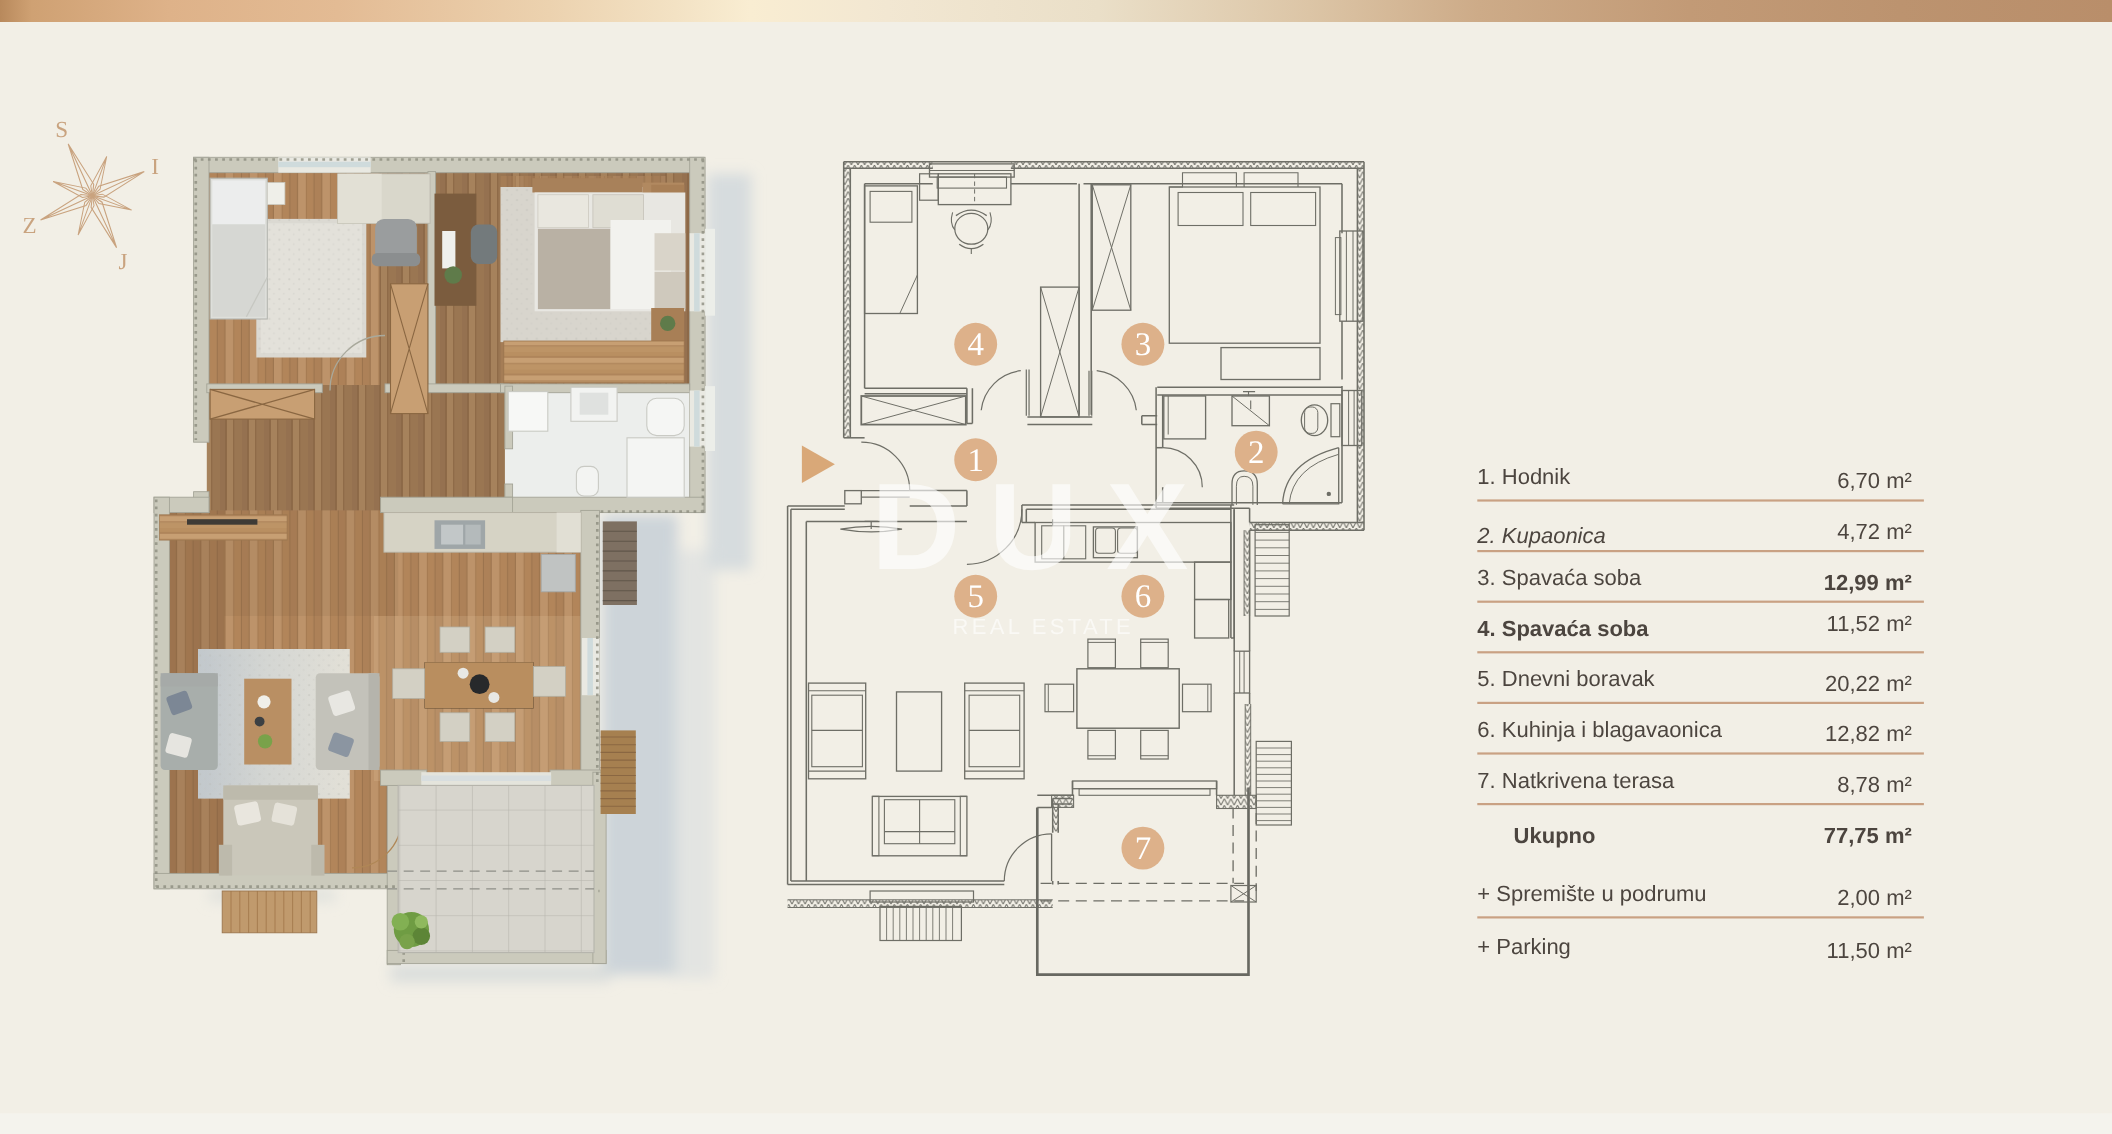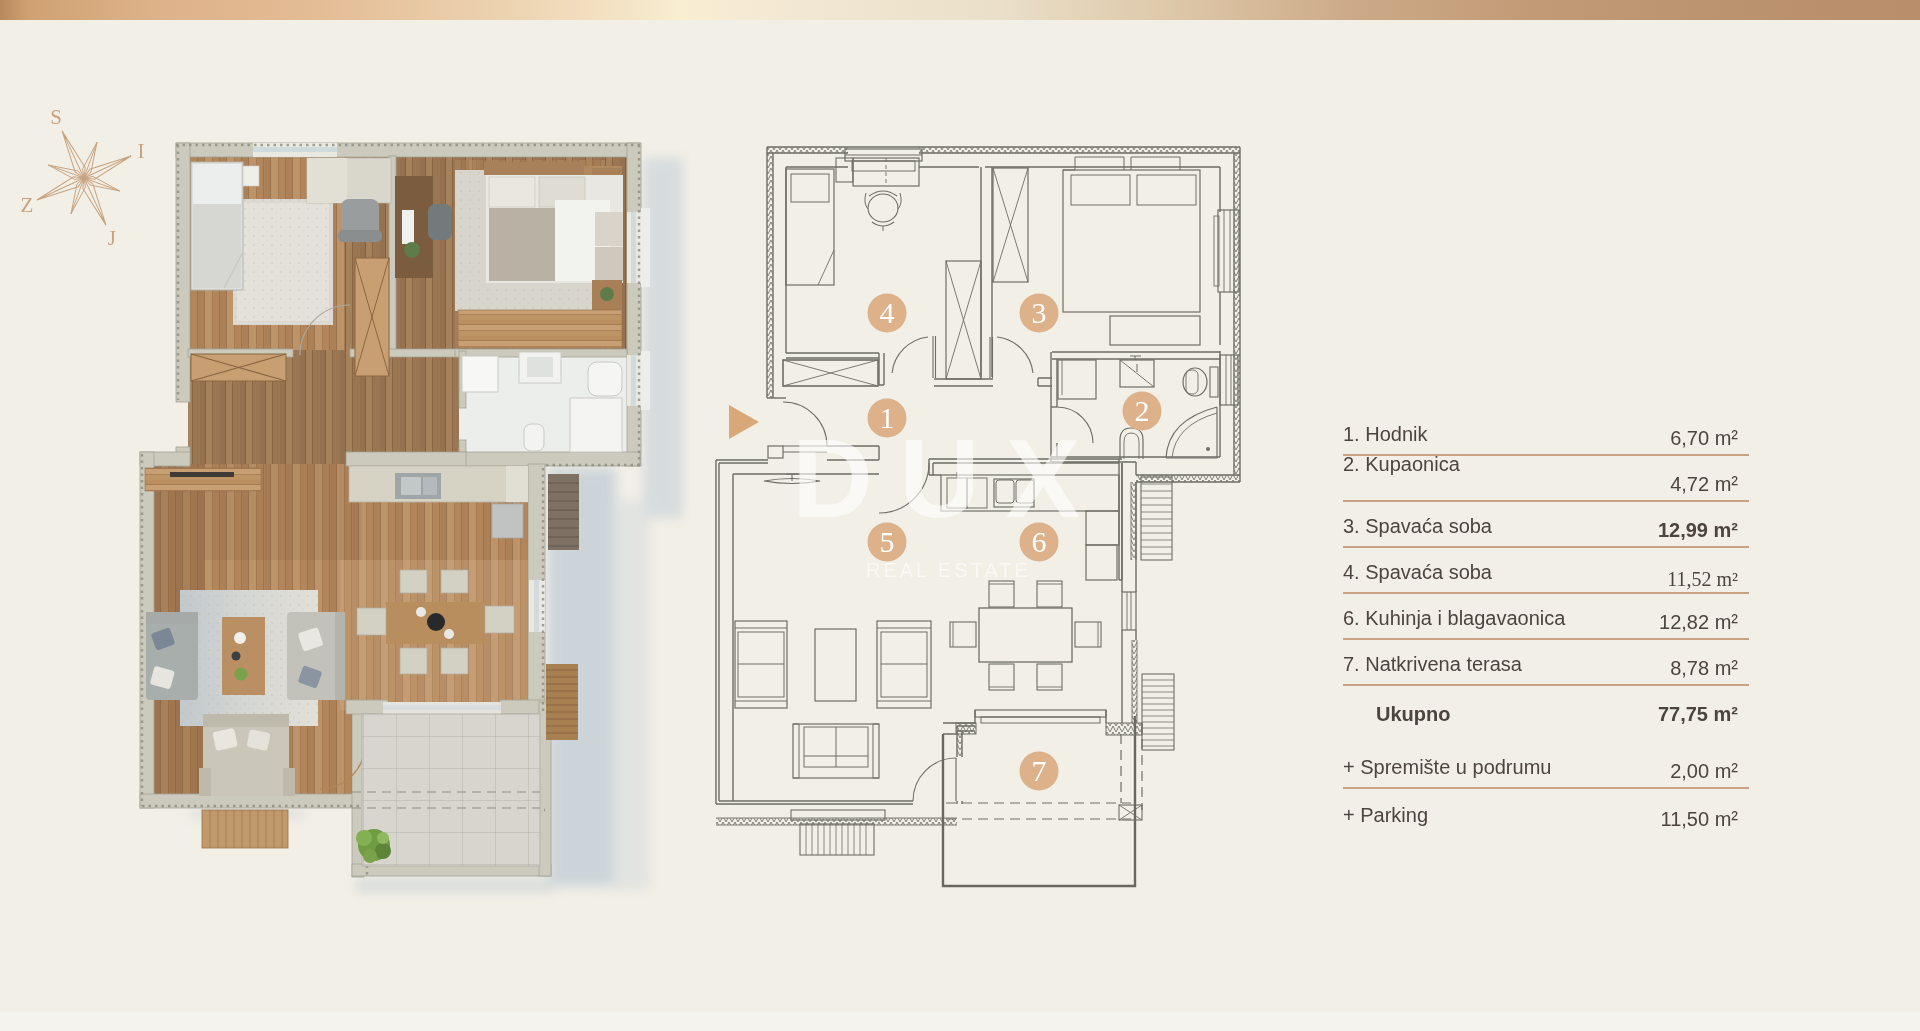--- a/index.html
+++ b/index.html
@@ -569,30 +569,34 @@
 <div class="abs" style="left:792px;top:423px;color:rgba(255,255,255,0.62);font-size:112px;font-weight:bold;letter-spacing:26px;line-height:1;">DUX</div>
 <div class="abs" style="left:866px;top:559px;color:rgba(255,255,255,0.6);font-size:20px;letter-spacing:3px;">REAL ESTATE</div>
 
 <div class="abs" style="left:1343px;top:414px;width:406px;color:#4c453f;font-size:20px;">
 
 <div style="height:40px;position:relative;">
       <span style="position:absolute;left:0;bottom:8px;">1. Hodnik</span>
       <span style="position:absolute;right:11px;bottom:4px;">6,70 m²</span>
     </div>
   <div style="border-top:2px solid #c9a183;height:44px;position:relative;">
-      <span style="position:absolute;left:0;bottom:24px;">2. Kupaonica</span>
+      <span style="position:absolute;left:0;bottom:0;font-style:italic;">2. Kupaonica</span>
       <span style="position:absolute;right:11px;bottom:4px;">4,72 m²</span>
     </div>
   <div style="border-top:2px solid #c9a183;height:44px;position:relative;">
       <span style="position:absolute;left:0;bottom:8px;">3. Spavaća soba</span>
       <span style="position:absolute;right:11px;bottom:4px;font-weight:bold;">12,99 m²</span>
     </div>
   <div style="border-top:2px solid #c9a183;height:44px;position:relative;">
-      <span style="position:absolute;left:0;bottom:8px;">4. Spavaća soba</span>
-      <span style="position:absolute;right:11px;bottom:1px;font-family:Liberation Serif, serif;">11,52 m²</span>
+      <span style="position:absolute;left:0;bottom:8px;font-weight:bold;">4. Spavaća soba</span>
+      <span style="position:absolute;right:11px;bottom:12px;">11,52 m²</span>
+    </div>
+  <div style="border-top:2px solid #c9a183;height:44px;position:relative;">
+      <span style="position:absolute;left:0;bottom:8px;">5. Dnevni boravak</span>
+      <span style="position:absolute;right:11px;bottom:4px;">20,22 m²</span>
     </div>
   <div style="border-top:2px solid #c9a183;height:44px;position:relative;">
       <span style="position:absolute;left:0;bottom:8px;">6. Kuhinja i blagavaonica</span>
       <span style="position:absolute;right:11px;bottom:4px;">12,82 m²</span>
     </div>
   <div style="border-top:2px solid #c9a183;height:44px;position:relative;">
       <span style="position:absolute;left:0;bottom:8px;">7. Natkrivena terasa</span>
       <span style="position:absolute;right:11px;bottom:4px;">8,78 m²</span>
     </div>
   <div style="border-top:2px solid #c9a183;height:44px;position:relative;font-weight:bold;">

